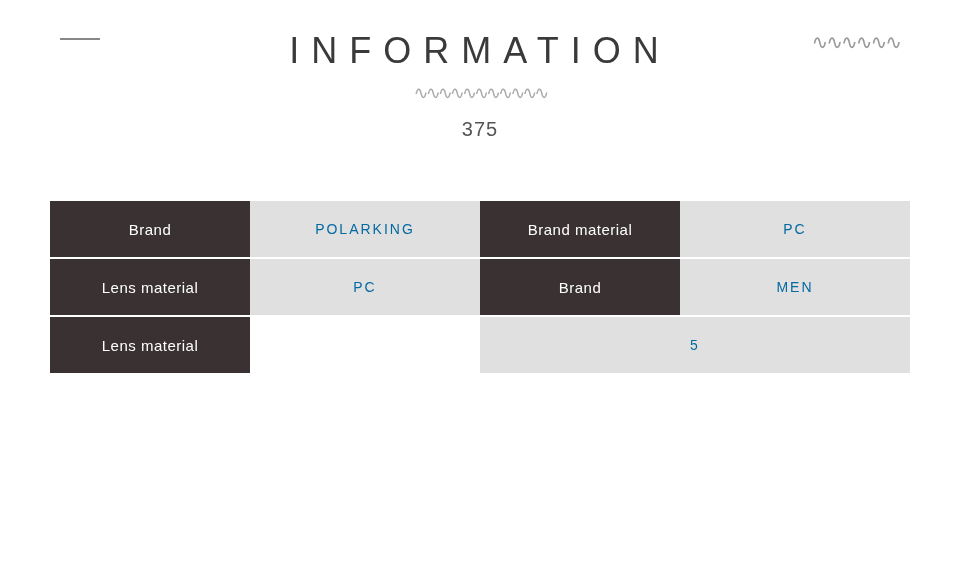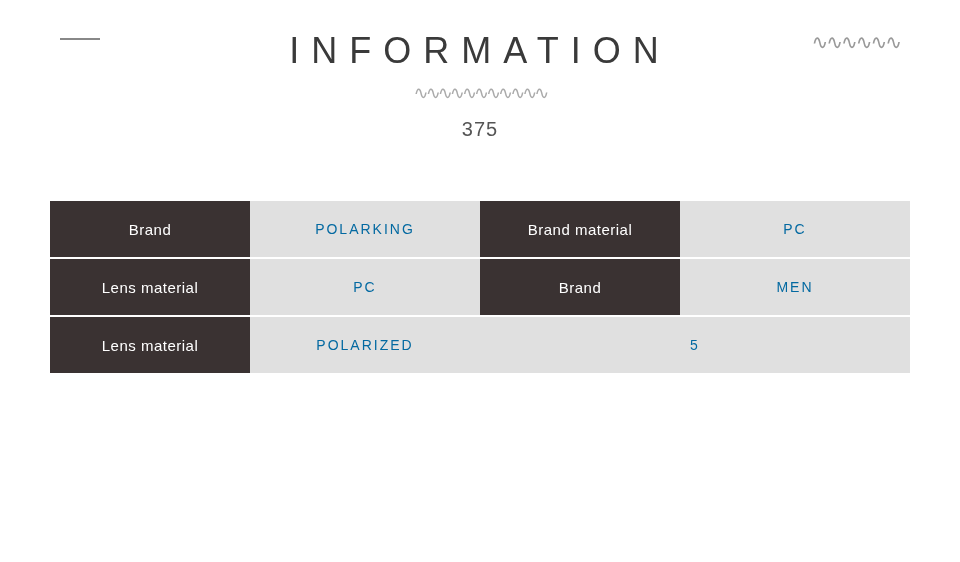--- a/index.html
+++ b/index.html
@@ -146,21 +146,20 @@
         <div class="info-value">POLARKING</div>
       </div>
 
       <div class="info-row">
         <div class="info-label">Lens material</div>
         <div class="info-value">PC</div>
       </div>
 
       <div class="info-row">
         <div class="info-label">Lens material</div>
-        <div class="info-value">POLARIZED</div>
       </div>
 
     </div>
 
     <div class="info-column">
 
       <div class="info-row">
         <div class="info-label">Brand material</div>
         <div class="info-value">PC</div>
       </div>

